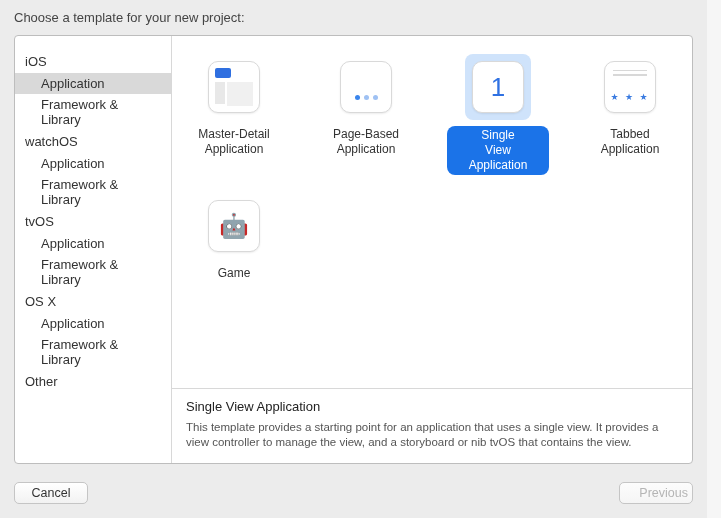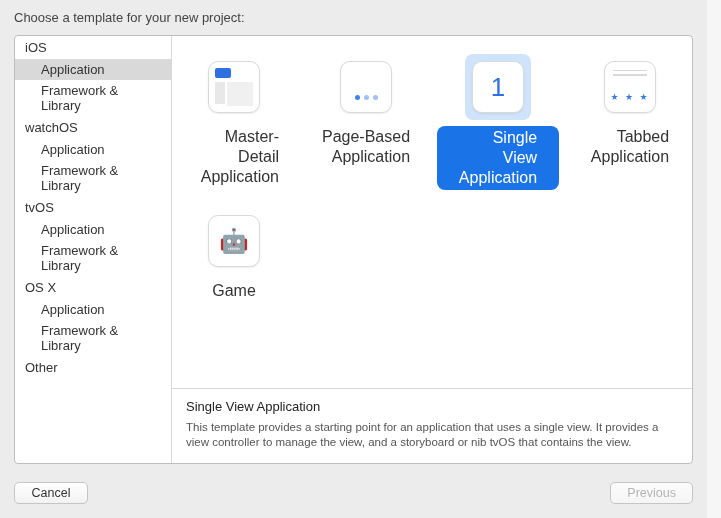--- a/index.html
+++ b/index.html
@@ -29,21 +29,21 @@
     flex: 1;
     background: #fff;
     border: 1px solid #bdbdbd;
     border-radius: 4px;
     display: flex;
     overflow: hidden;
   }
   .sidebar {
     width: 180px;
     border-right: 1px solid #d8d8d8;
-    padding-top: 0;
+    padding-top: 14px;
     overflow-y: auto;
     font-size: 13px;
   }
   .sb-header {
     padding: 4px 10px;
     color: #333;
     font-size: 13px;
   }
   .sb-item {
     padding: 3px 10px 3px 26px;
@@ -93,27 +93,26 @@
     border-radius: 10px;
     background: #fff;
     border: 1px solid #d9d9d9;
     box-shadow: 0 1px 2px rgba(0,0,0,0.08);
     display: flex;
     align-items: center;
     justify-content: center;
     position: relative;
   }
   .template .label {
-    font-size: 16px;
+    font-size: 12px;
     color: #333;
     line-height: 1.25;
     padding: 1px 3px;
     border-radius: 8px;
     white-space: pre-line;
-    text-align: right;
   }
   .template.selected .label {
     background: #1b73e8;
     color: #fff;
     padding: 2px 22px;
   }
   .description {
     border-top: 1px solid #d8d8d8;
     padding: 10px 14px 12px 14px;
     font-size: 12px;
@@ -130,21 +129,21 @@
   }
   .footer {
     padding: 10px 14px 14px 14px;
     display: flex;
     align-items: center;
     gap: 10px;
   }
   .footer .spacer { flex: 1; }
   button.mac {
     font-size: 12.5px;
-    padding: 3px 16px;
+    padding: 3px 4px;
     border-radius: 5px;
     border: 1px solid #c5c5c5;
     background: linear-gradient(#ffffff,#f2f2f2);
     color: #333;
     min-width: 74px;
     cursor: default;
   }
   button.mac.primary {
     background: linear-gradient(#4aa3ff,#136fe8);
     border-color: #1a66cf;

